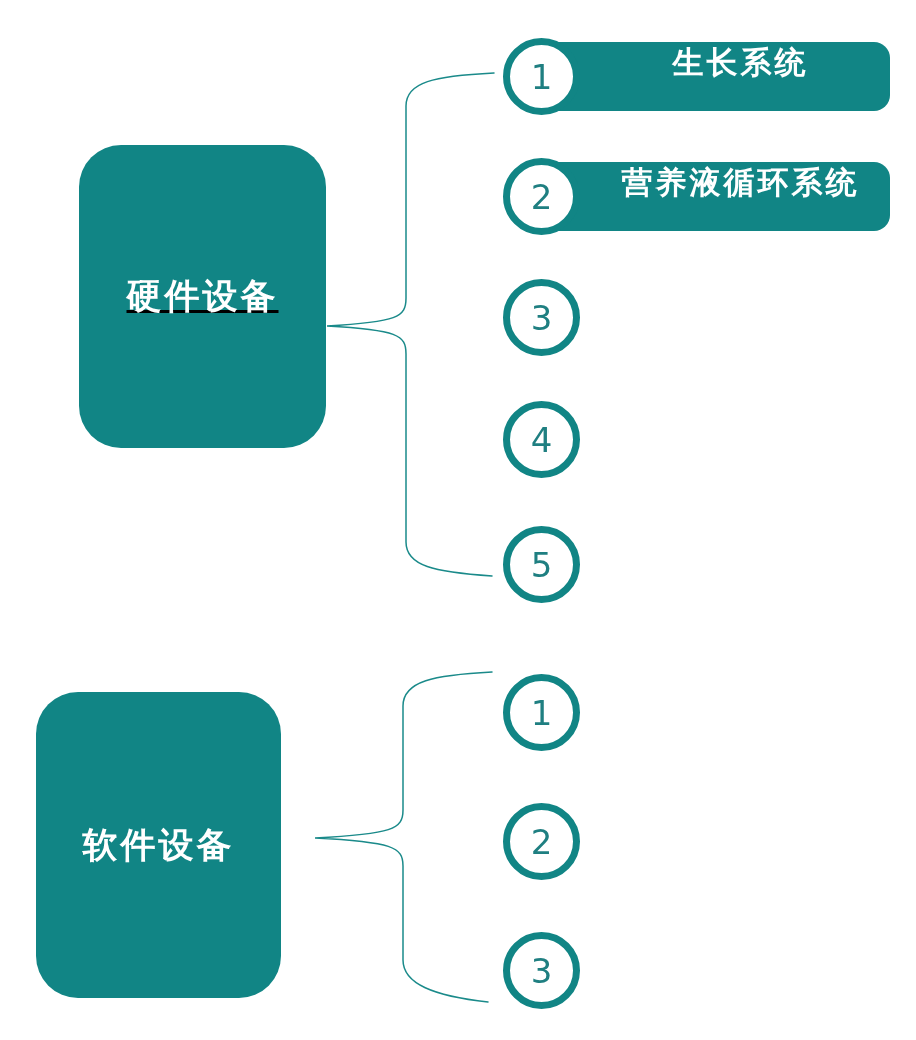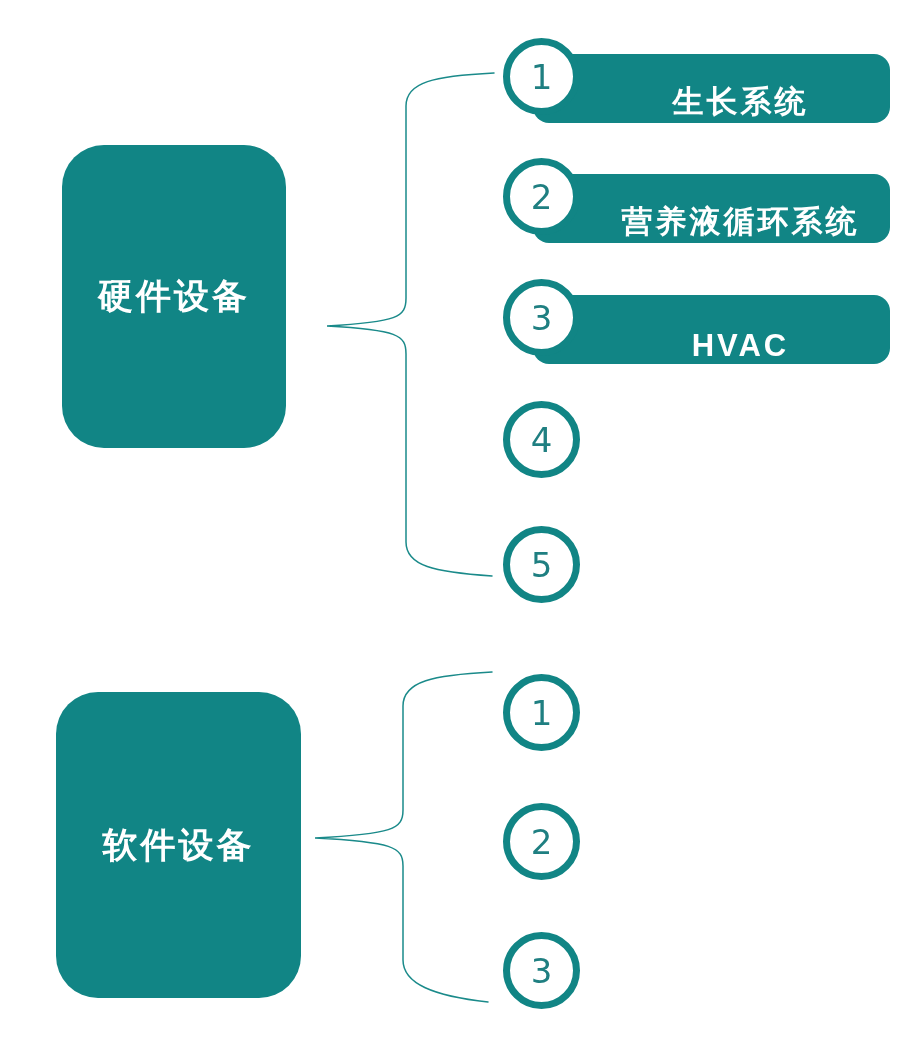--- a/index.html
+++ b/index.html
@@ -56,25 +56,24 @@
   }
   .pill {
     position: absolute;
     left: 30px;
     top: 4px;
     width: 357px;
     height: 69px;
     background: var(--teal);
     border-radius: 16px;
     display: flex;
-    align-items: flex-end;
+    align-items: flex-start;
     justify-content: center;
     padding-left: 58px;
     z-index: 1;
-    margin-top: 12px;
   }
   .pill-label {
     color: var(--text-on-teal);
     font-size: 31px;
     font-weight: bold;
     letter-spacing: 3px;
     white-space: nowrap;
   }
   .num-circle {
     position: absolute;
@@ -100,25 +99,25 @@
 </head>
 <body>
 
 <div class="canvas">
 
   <svg class="braces-svg" viewBox="0 0 916 1040" xmlns="http://www.w3.org/2000/svg">
     <path d="M 494 73 C 434 76 406 82 406 106 L 406 298 C 406 317 398 322 327 326 C 398 330 406 335 406 354 L 406 542 C 406 566 434 572 492 576"></path>
     <path d="M 492 672 C 434 675 403 681 403 706 L 403 810 C 403 829 393 834 315 838 C 393 842 403 847 403 866 L 403 960 C 403 984 434 996 488 1002"></path>
   </svg>
 
-  <div class="category-box" style="left:62px; top:145px; width:224px; height:303px;">
+  <div class="category-box" style="left:79px; top:145px; width:247px; height:303px;text-decoration:underline;">
     <span class="category-label">硬件设备</span>
   </div>
 
-  <div class="category-box" style="left:56px; top:692px; width:245px; height:306px;">
+  <div class="category-box" style="left:36px; top:692px; width:245px; height:306px;">
     <span class="category-label">软件设备</span>
   </div>
 
   <div id="items-layer">
   <div class="item" style="top: 38px;">
     <div class="pill">
       <span class="pill-label">生长系统</span>
     </div>
     <div class="num-circle">
       <span class="num">1</span>
@@ -128,23 +127,20 @@
   <div class="item" style="top: 158px;">
     <div class="pill">
       <span class="pill-label">营养液循环系统</span>
     </div>
     <div class="num-circle">
       <span class="num">2</span>
     </div>
   </div>
 
   <div class="item" style="top: 279px;">
-    <div class="pill">
-      <span class="pill-label">HVAC</span>
-    </div>
     <div class="num-circle">
       <span class="num">3</span>
     </div>
   </div>
 
   <div class="item" style="top: 401px;">
     <div class="num-circle">
       <span class="num">4</span>
     </div>
   </div>

